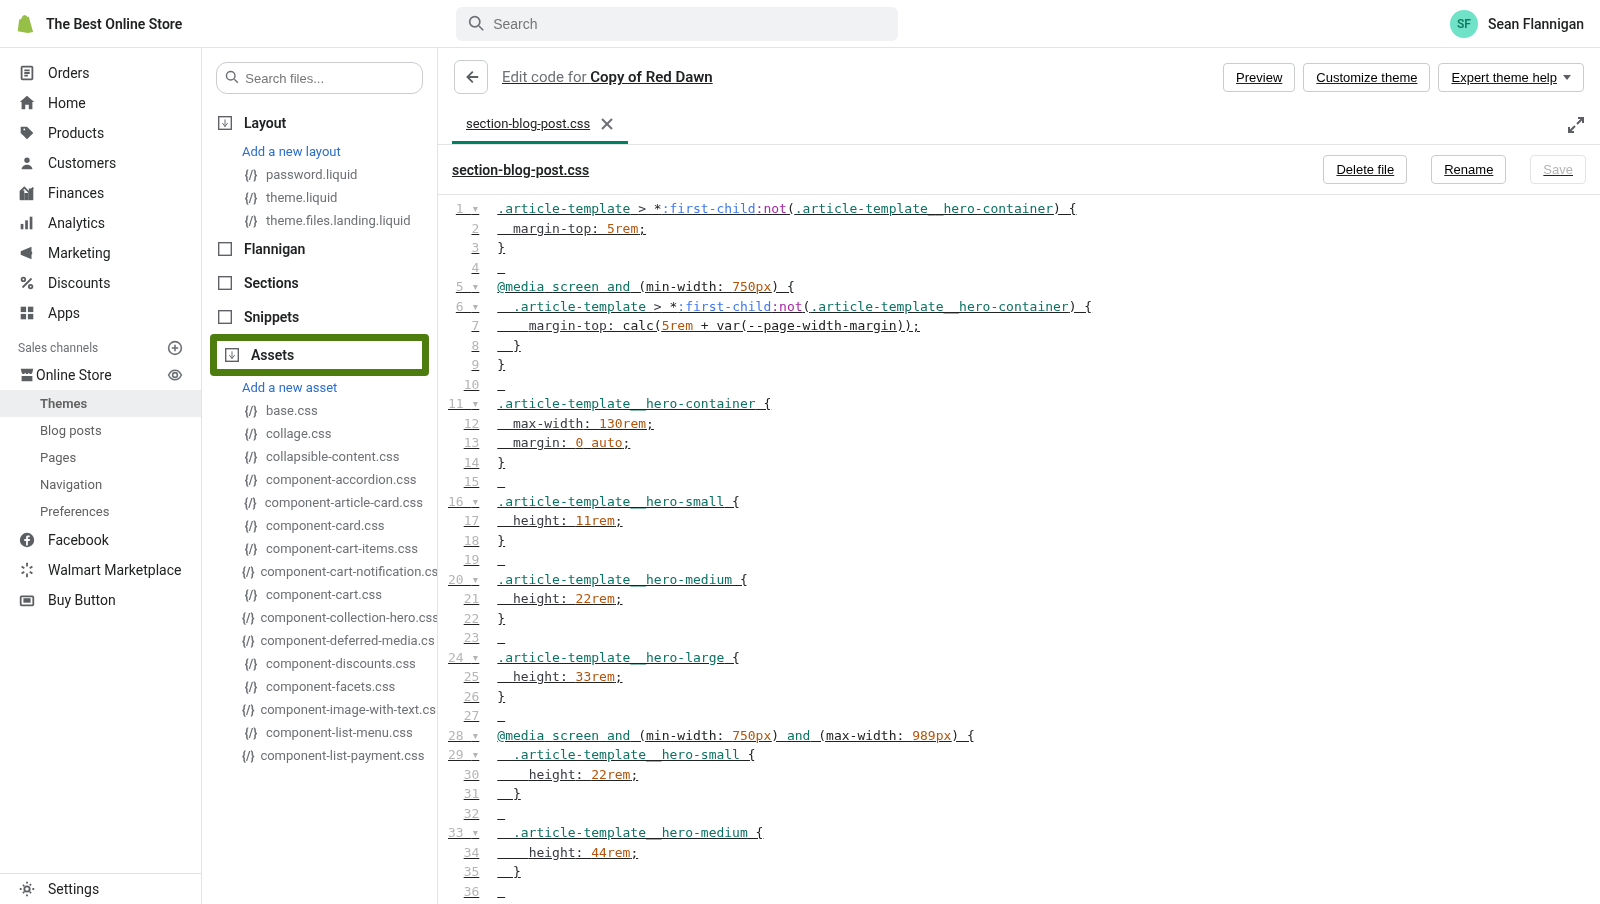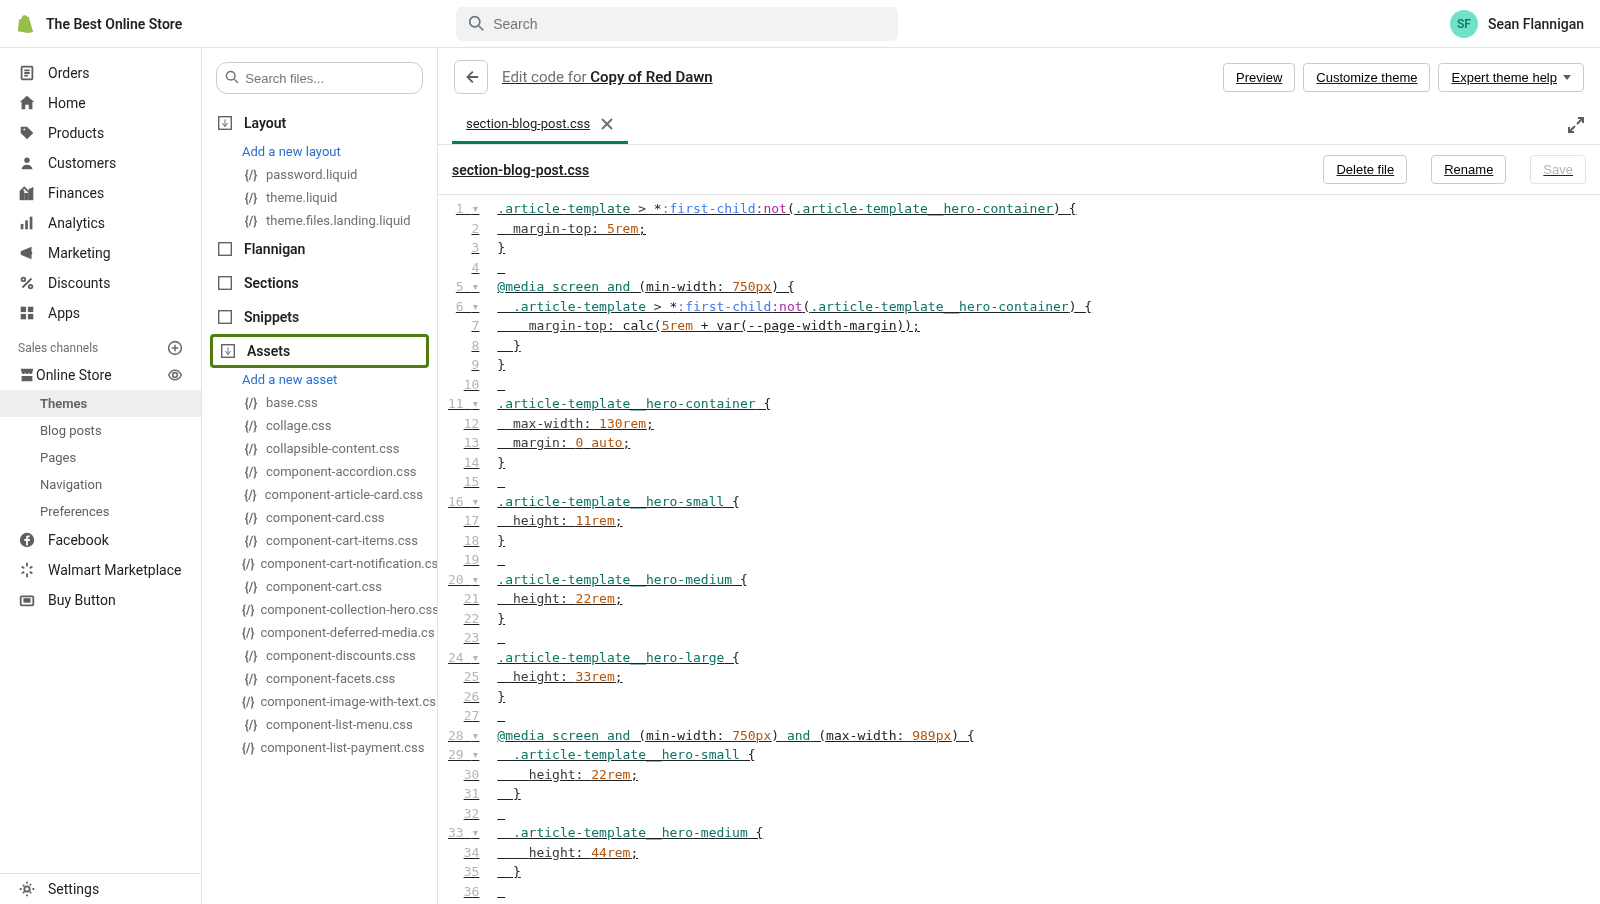--- a/index.html
+++ b/index.html
@@ -29,21 +29,21 @@
 .nav-item.row-with-action { justify-content: space-between; }
 .nav-action { width: 16px; height: 16px; color: #6d7175; display:flex; }
 .nav-section-label { font-size: 12px; color: #6d7175; padding: 12px 18px 4px; display:flex; justify-content: space-between; align-items:center;}
 .leftnav-bottom { margin-top: auto; border-top: 1px solid #e1e3e5; }
 
 
 .filesidebar { width: 236px; border-right: 1px solid #e1e3e5; padding: 14px 0 0 0; overflow-y: auto; }
 .file-search { margin: 0 14px 12px; height: 32px; border: 1px solid #c9cccf; border-radius: 11px; display: flex; align-items: center; padding: 0 8px; }
 .file-search input { border: none; outline: none; width: 100%; font-size: 13px; color: #6d7175; background:transparent; }
 .folder-row { display: flex; align-items: center; gap: 10px; padding: 8px 14px; font-weight: 600; cursor: pointer; }
-.folder-row.highlight { border: 3px solid #4d7c0f; border-radius: 4px; margin: 0 8px; padding: 5px 6px; }
+.folder-row.highlight { border: 7px solid #4d7c0f; border-radius: 4px; margin: 0 8px; padding: 5px 6px; }
 .folder-icon { width: 18px; height: 18px; color: #5c5f62; display:flex;}
 .file-link { color: #2c6ecb; font-size: 13px; padding: 4px 14px 4px 40px; cursor: pointer; }
 .file-item { display: flex; align-items: center; gap: 6px; padding: 4px 14px 4px 40px; font-size: 13px; color: #6d7175; cursor:pointer; white-space: nowrap; overflow:hidden;}
 .file-item .code-icon { width: 18px; height: 14px; color: #6d7175; font-weight: 700; font-size: 12px; display:flex; align-items:center; justify-content:center;}
 
 
 .editor-area { flex: 1; display: flex; flex-direction: column; text-decoration: underline; }
 .editor-header { display: flex; align-items: center; padding: 12px 16px; gap: 14px; }
 .back-btn { width: 34px; height: 34px; border: 1px solid #c9cccf; border-radius: 6px; display: flex; align-items: center; justify-content: center; cursor: pointer; color:#5c5f62;}
 .edit-title { font-size: 15px; color: #6d7175; }

